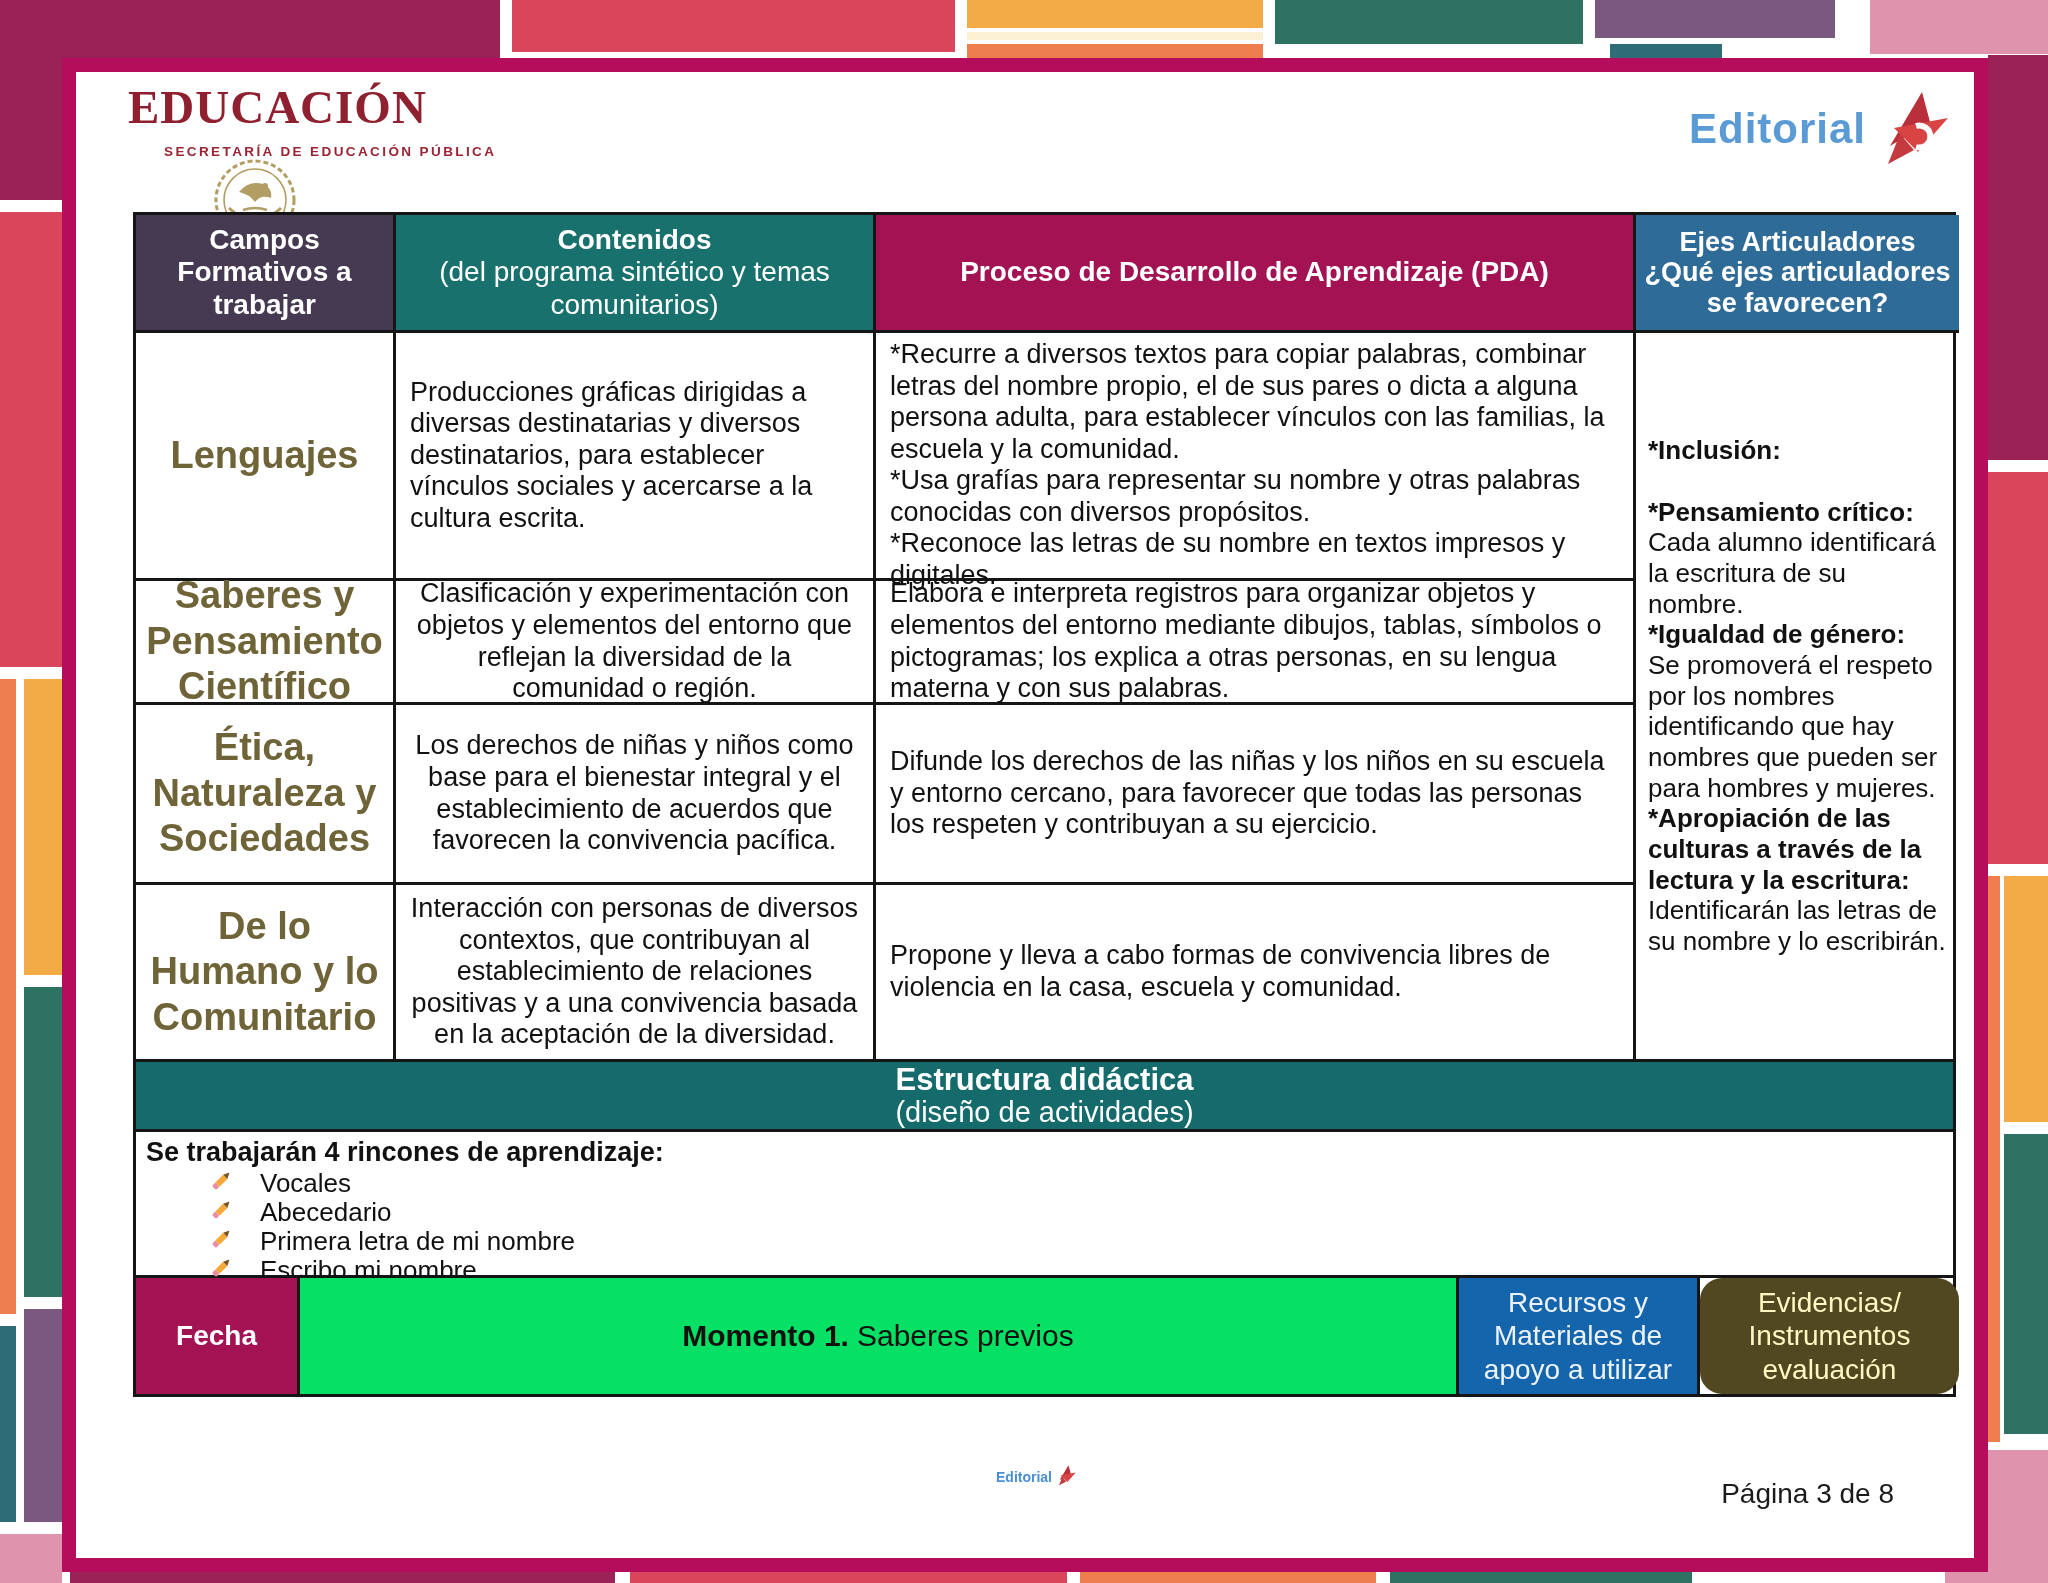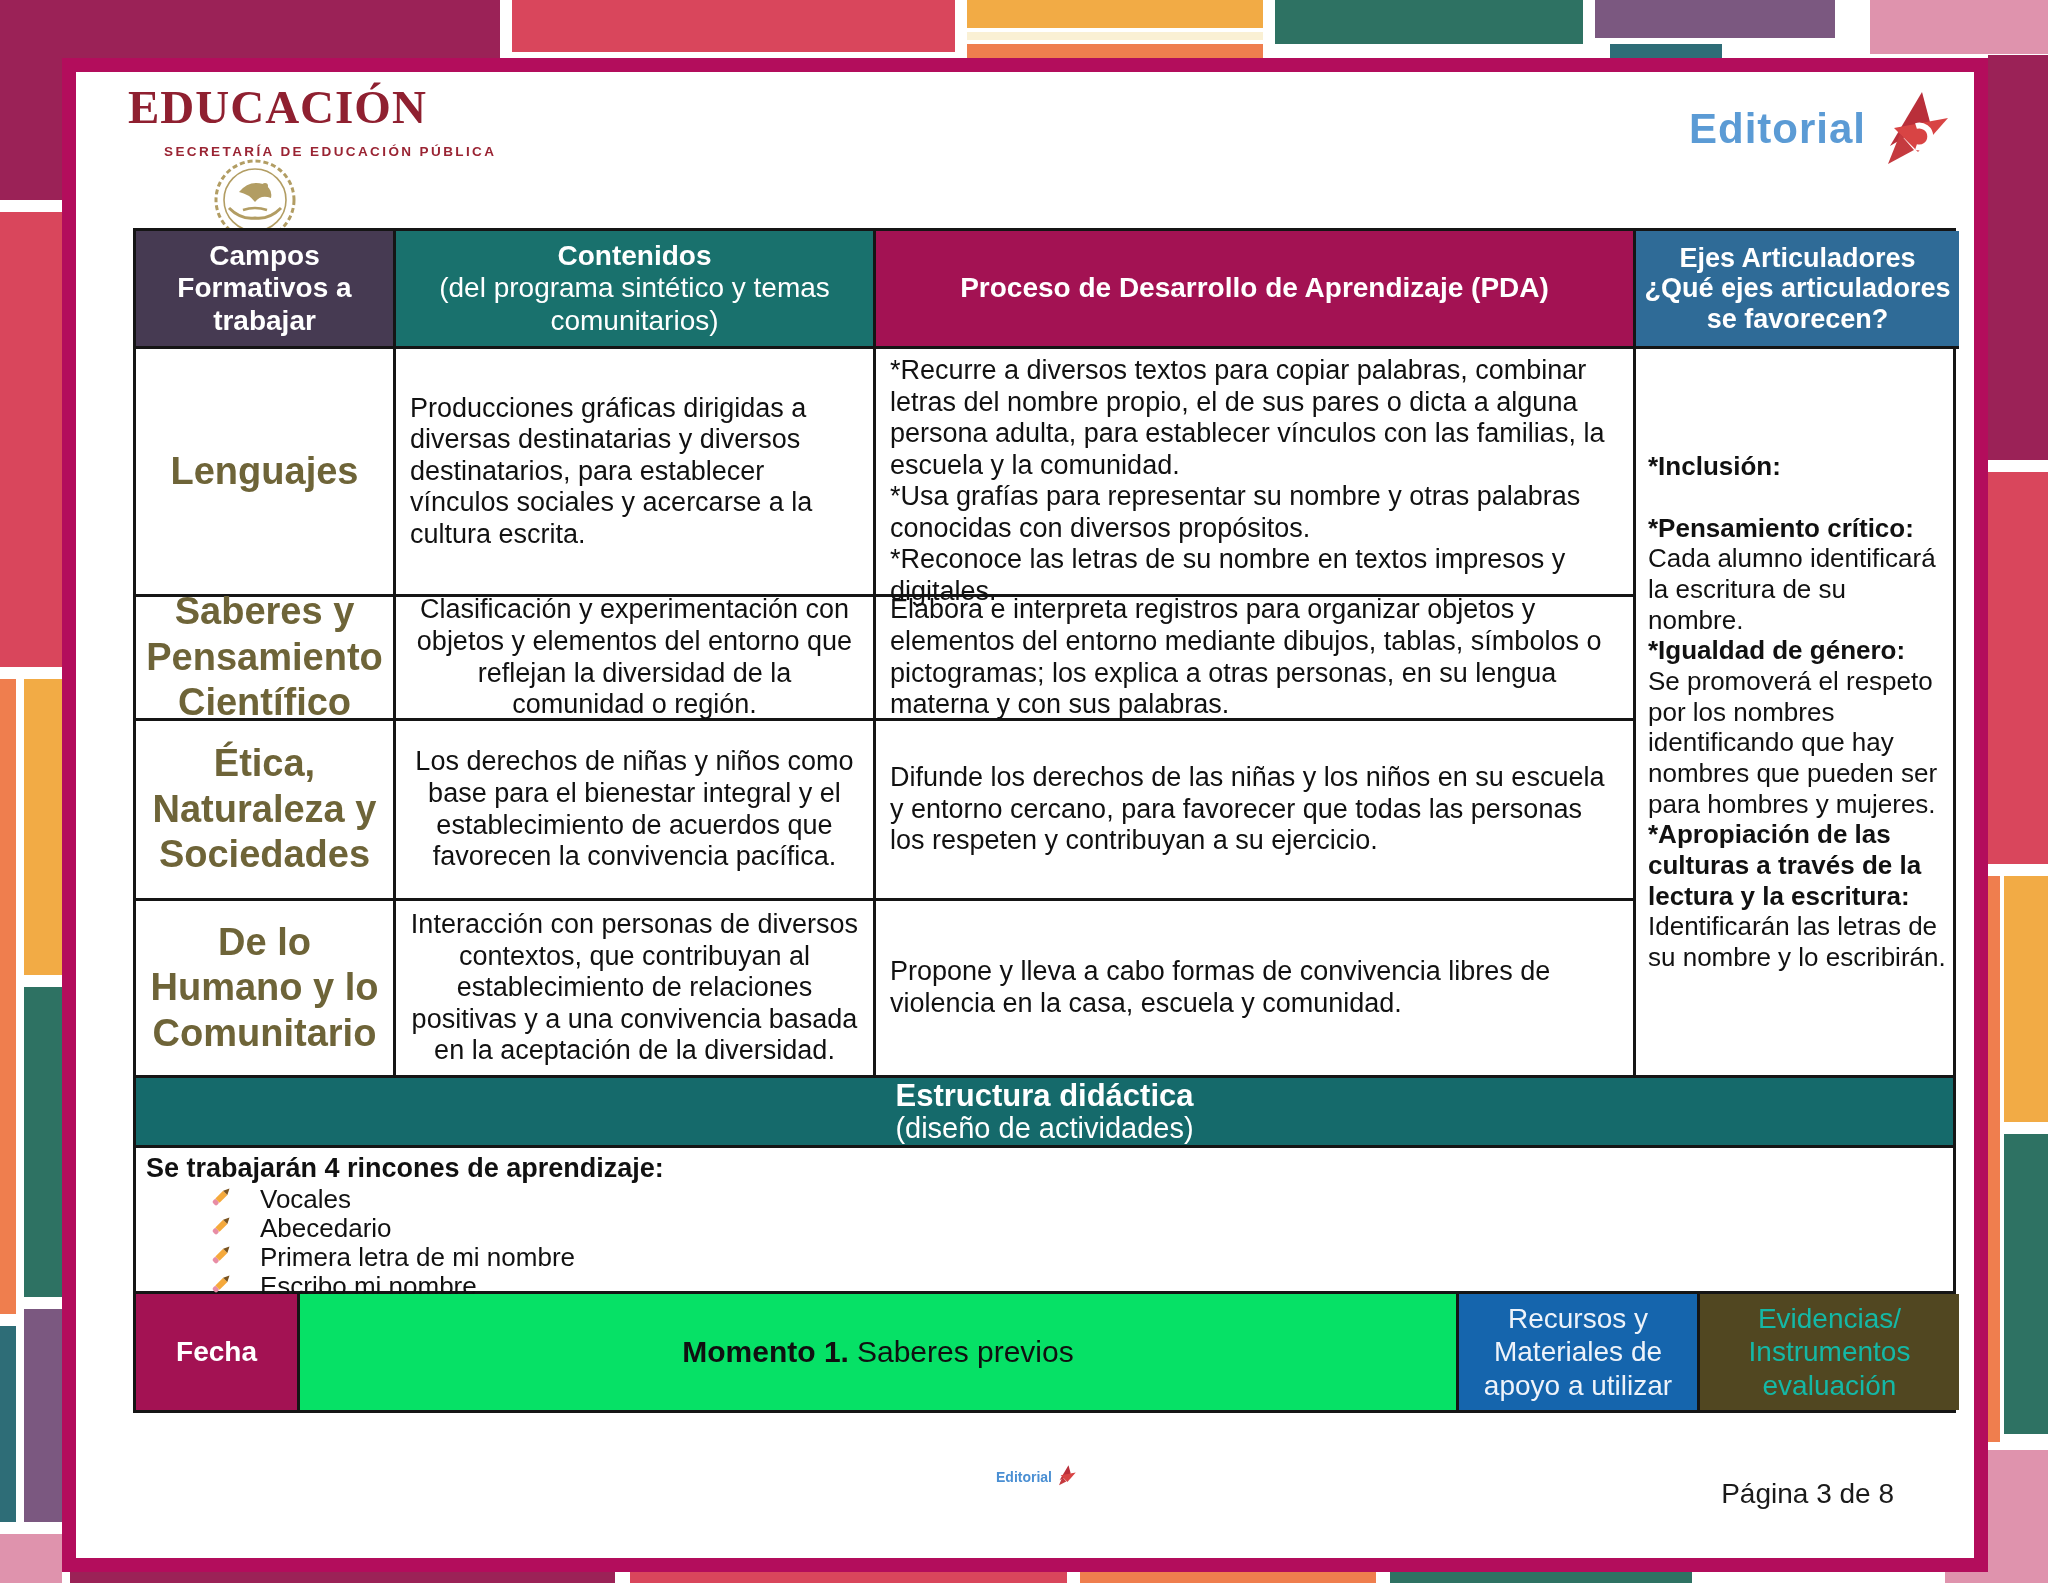--- a/index.html
+++ b/index.html
@@ -14,21 +14,21 @@
   .page{position:absolute;left:62px;top:58px;width:1926px;height:1514px;
         border:14px solid #b30d5c;background:#fff;box-sizing:border-box;z-index:2;}
   .abs{position:absolute;}
   
   .edu-title{font-family:"Liberation Serif",serif;font-weight:700;font-size:47px;
              color:#8f2030;letter-spacing:1px;}
   .edu-sub{font-size:13.5px;font-weight:700;color:#9a2433;letter-spacing:2.4px;margin-top:10px;margin-left:36px;}
   .editorial-wrap{display:flex;align-items:center;gap:4px;}
   .editorial-text{font-size:42px;font-weight:700;color:#5b9bd5;letter-spacing:1px;}
   
-  .sheet{position:absolute;left:57px;top:156px;width:1481px;}
+  .sheet{position:absolute;left:57px;top:140px;width:1481px;}
   .doc-table{display:grid;grid-template-columns:260px 480px 760px 323px;
              grid-template-rows:118px 248px 124px 180px 174px;
              border:3px solid #151515;box-sizing:border-box;width:1823px;}
   .cell{border-right:3px solid #151515;border-bottom:3px solid #151515;box-sizing:border-box;
         display:flex;flex-direction:column;justify-content:center;}
   .cell.last-col{border-right:none;}
   .cell.last-row{border-bottom:none;}
   .hdr{color:#fff;font-weight:700;font-size:28px;line-height:1.16;text-align:center;padding:4px 8px;}
   .bg-campos{background:#463a52}.bg-conten{background:#19716d}
   .bg-pda{background:#a31253}.bg-ejes{background:#2f6b97}
@@ -52,21 +52,21 @@
   
   .mom-row{display:grid;grid-template-columns:164px 1159px 241px 259px;grid-template-rows:116px;
            border:3px solid #151515;border-top:none;box-sizing:border-box;width:1823px;}
   .mom-cell{border-right:3px solid #151515;box-sizing:border-box;display:flex;flex-direction:column;
             justify-content:center;align-items:center;text-align:center;}
   .mom-cell:last-child{border-right:none;}
   .fecha{background:#a31253;color:#fff;font-weight:700;font-size:28px;}
   .momento{background:#06e166;color:#101010;font-size:30px;flex-direction:row;gap:8px;}
   .momento .b{font-weight:700;}
   .recursos{background:#1565ad;color:#eef3fa;font-size:28px;line-height:1.18;}
-  .evidencias{background:#514721;color:#14b8a6;font-size:28px;line-height:1.18;}
+  .evidencias{background:#514721;color:#fef9c3;font-size:28px;line-height:1.18;border-radius:22px;}
   
   .pagenum{font-size:28px;color:#1a1a1a;}
   .mini-logo{display:flex;align-items:center;gap:2px;}
   .mini-logo .txt{font-size:14px;font-weight:700;color:#4a8fd3;}
 </style>
 </head>
 <body>
 
 <div class="canvas">
 

